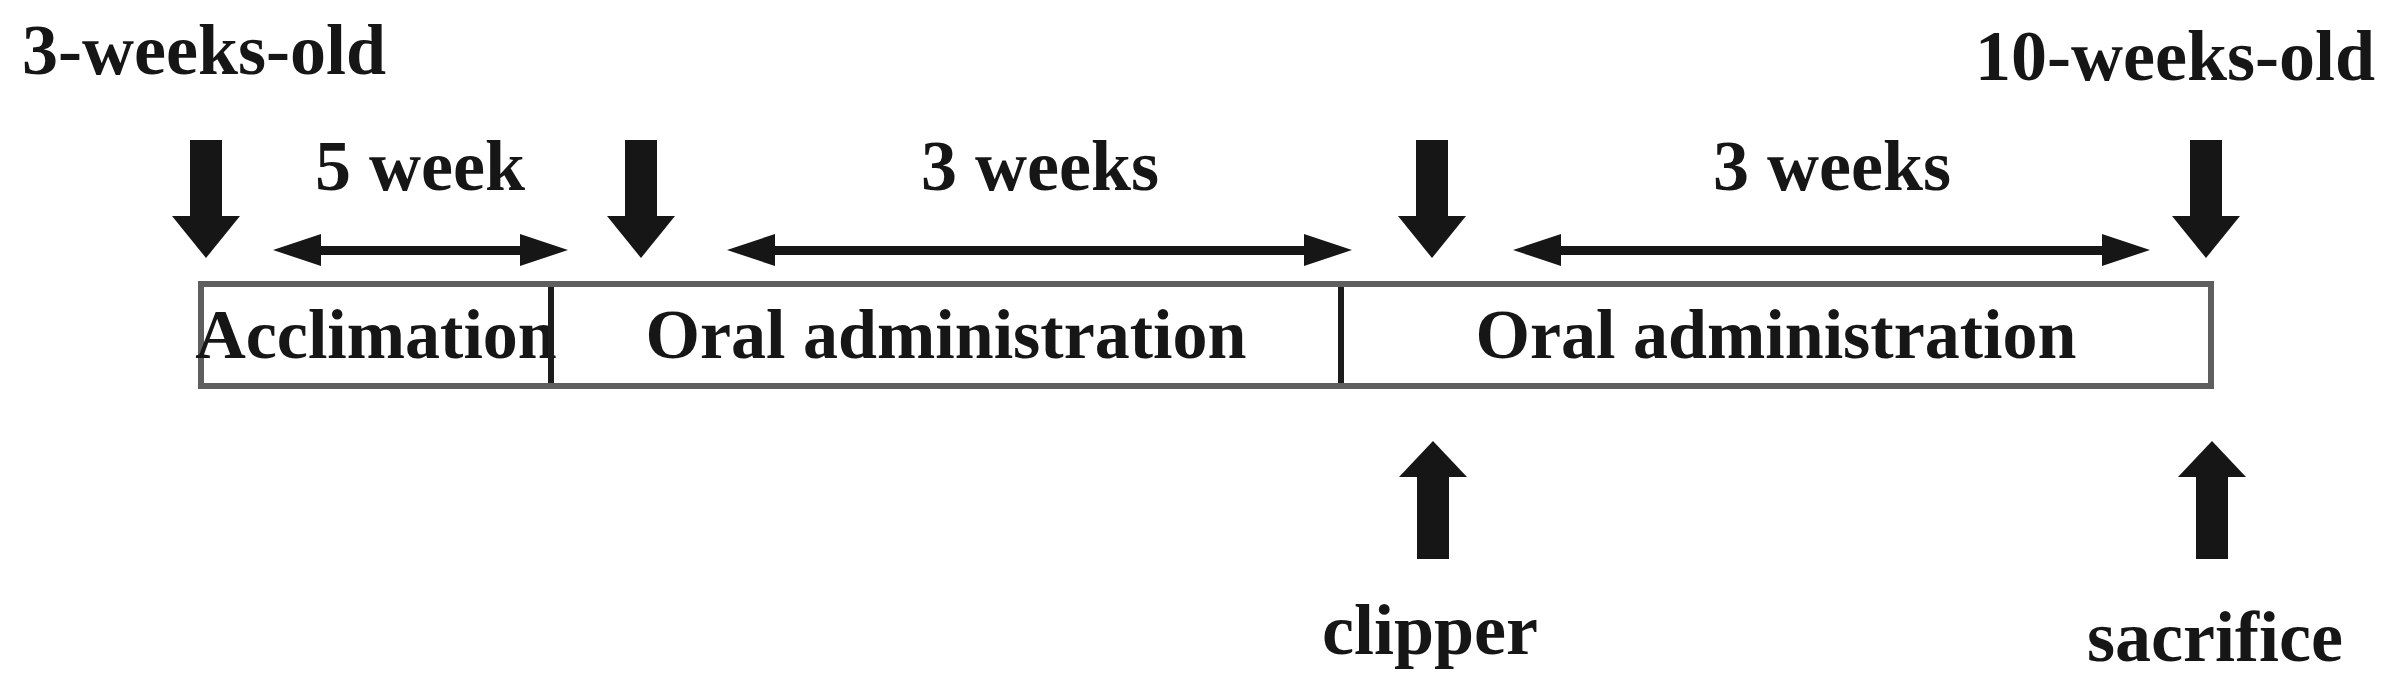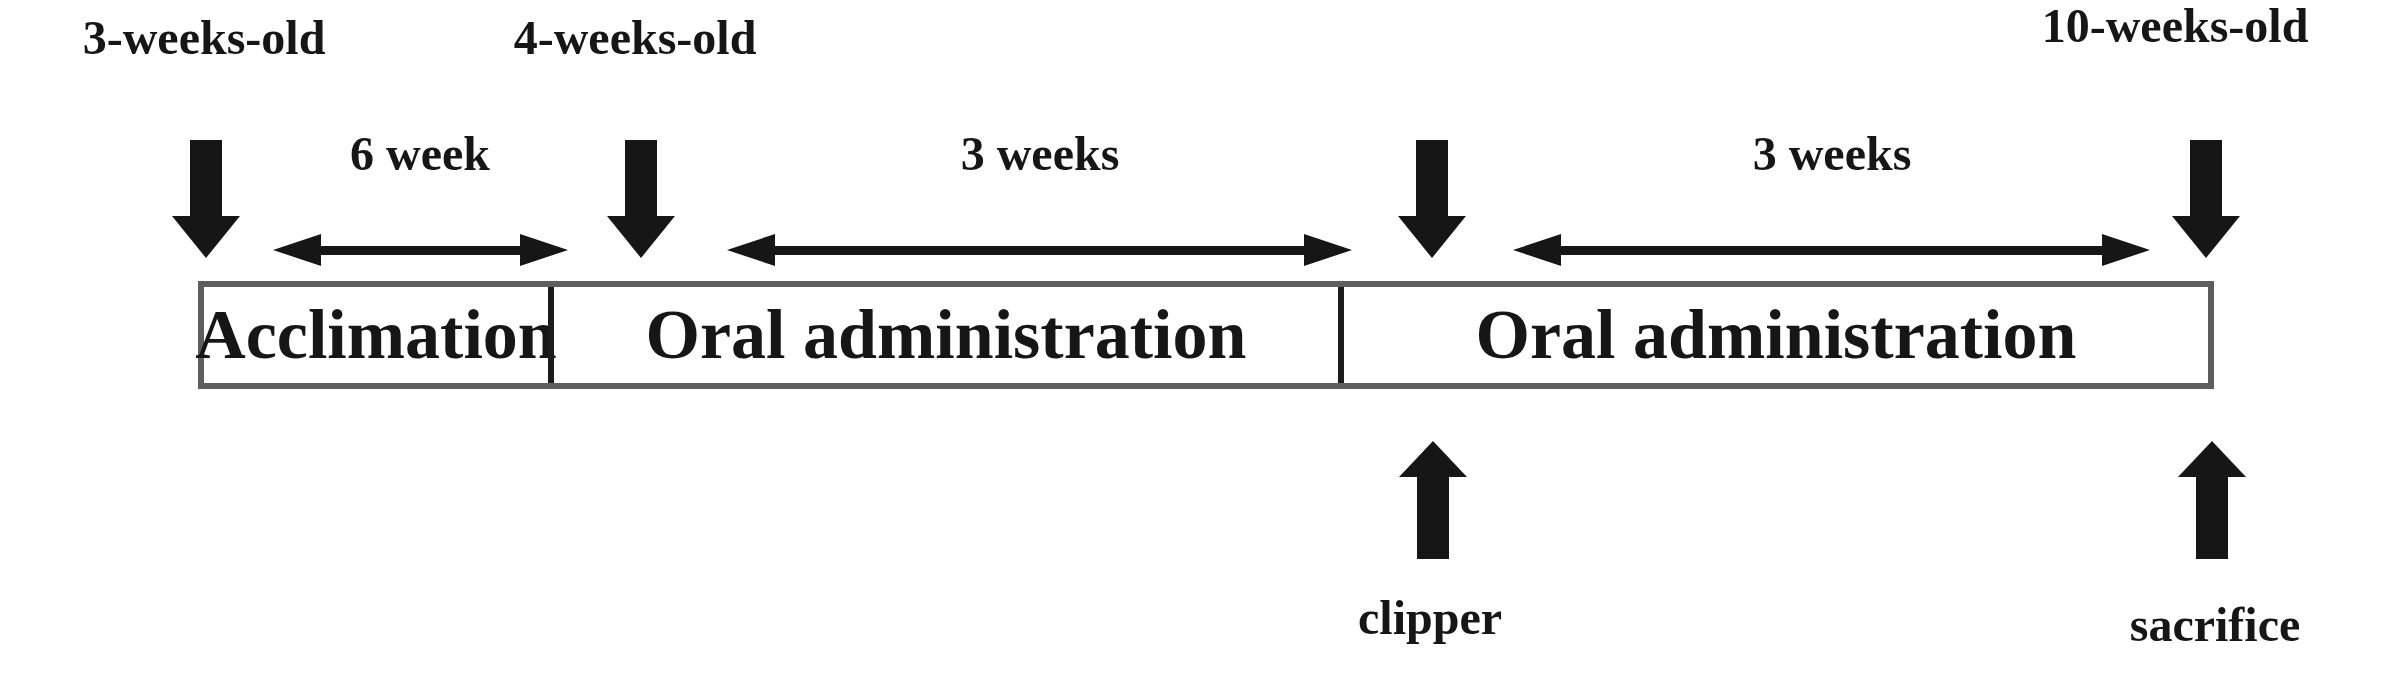--- a/index.html
+++ b/index.html
@@ -15,21 +15,21 @@
     background:var(--bg);
     overflow:hidden;
     font-family:"Liberation Serif","DejaVu Serif",serif;
     color:var(--ink);
   }
   .t-label{
     position:absolute;
     transform:translateX(-50%);
     white-space:nowrap;
     font-weight:bold;
-    font-size:48px;
+    font-size:72px;
     line-height:1;
     color:var(--ink);
   }
   
   .v-arrow{position:absolute;width:68px;top:140px;}
   .v-arrow .shaft{width:32px;height:76px;margin:0 auto;background:var(--ink);}
   .v-arrow .head{
     width:0;height:0;margin:0 auto;
     border-left:34px solid transparent;
     border-right:34px solid transparent;
@@ -81,41 +81,40 @@
   .phase-cell.c1{width:344px;}
   .phase-cell.c2{width:790px;border-left:6px solid var(--divider);}
   .phase-cell.c3{flex:1;border-left:6px solid var(--divider);}
 </style>
 </head>
 <body>
 
 <div class="canvas">
 
   <span class="t-label" style="left:204px;top:14px;">3-weeks-old</span>
-  <span class="t-label" style="left:635px;top:14px;">4-weeks-old</span>
-  <span class="t-label" style="left:2175px;top:2px;">10-weeks-old</span>
+  <span class="t-label" style="left:2175px;top:20px;">10-weeks-old</span>
 
   <div class="v-arrow" style="left:172px;">
     <div class="shaft"></div>
     <div class="head"></div>
   </div>
   <div class="v-arrow" style="left:607px;">
     <div class="shaft"></div>
     <div class="head"></div>
   </div>
   <div class="v-arrow" style="left:1398px;">
     <div class="shaft"></div>
     <div class="head"></div>
   </div>
   <div class="v-arrow" style="left:2172px;">
     <div class="shaft"></div>
     <div class="head"></div>
   </div>
 
-  <span class="t-label" style="left:420px;top:130px;">6 week</span>
+  <span class="t-label" style="left:420px;top:130px;">5 week</span>
   <span class="t-label" style="left:1040px;top:130px;">3 weeks</span>
   <span class="t-label" style="left:1832px;top:130px;">3 weeks</span>
 
   <div class="h-arrow" style="left:273px;width:295px;">
     <div class="head-left"></div>
     <div class="line"></div>
     <div class="head-right"></div>
   </div>
   <div class="h-arrow" style="left:727px;width:625px;">
     <div class="head-left"></div>

